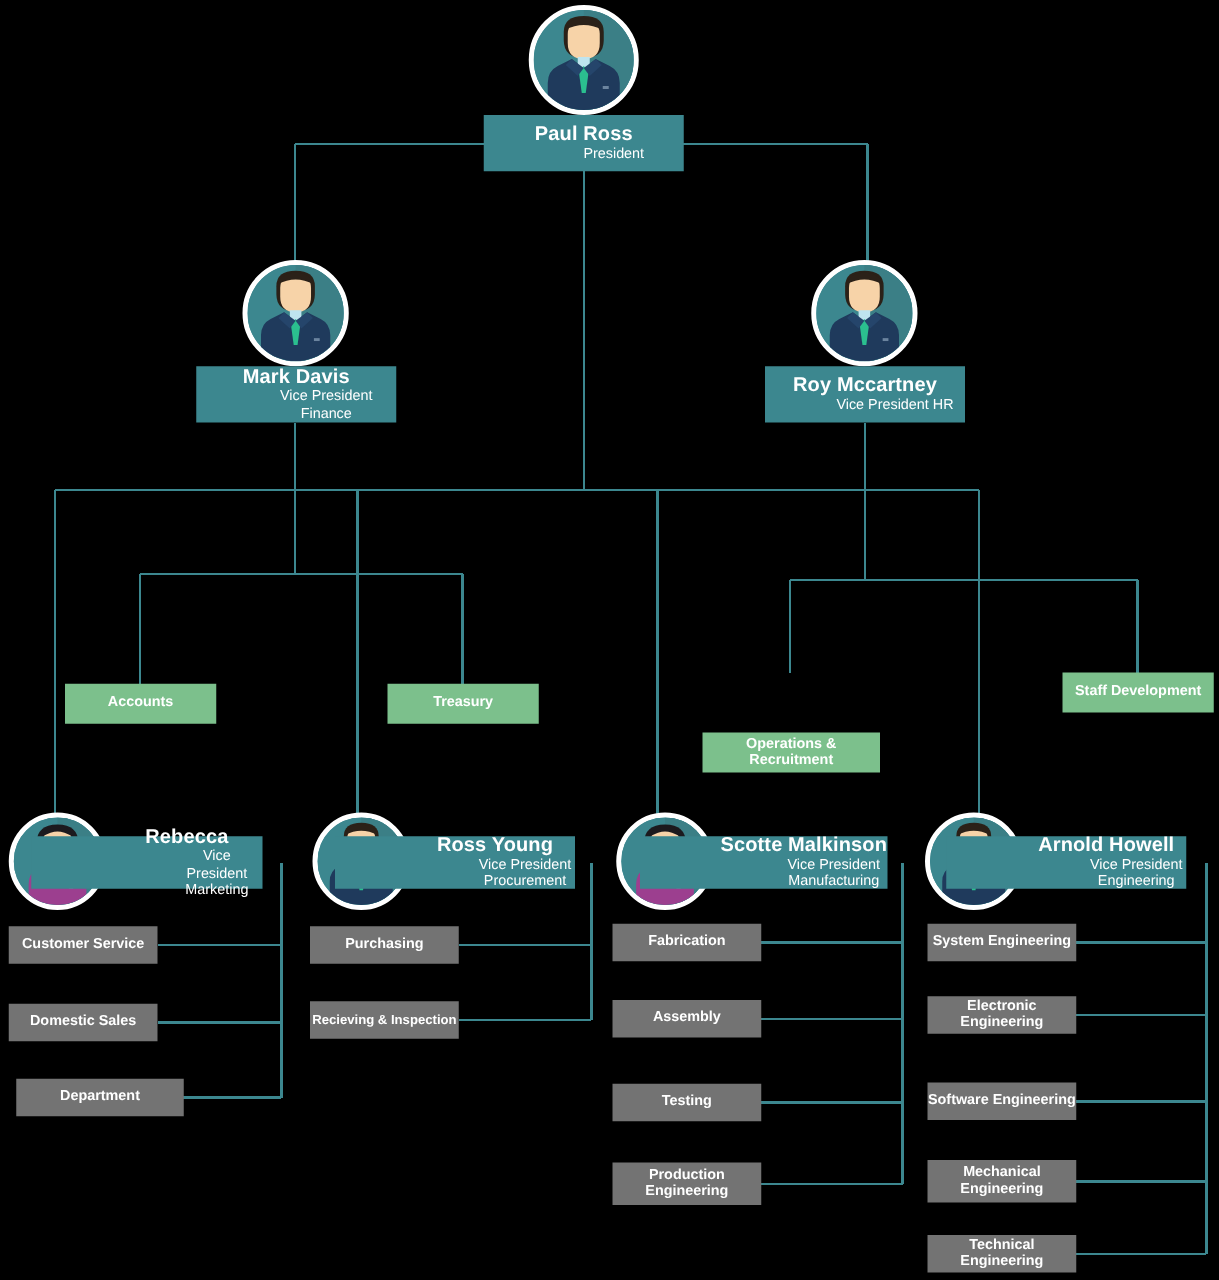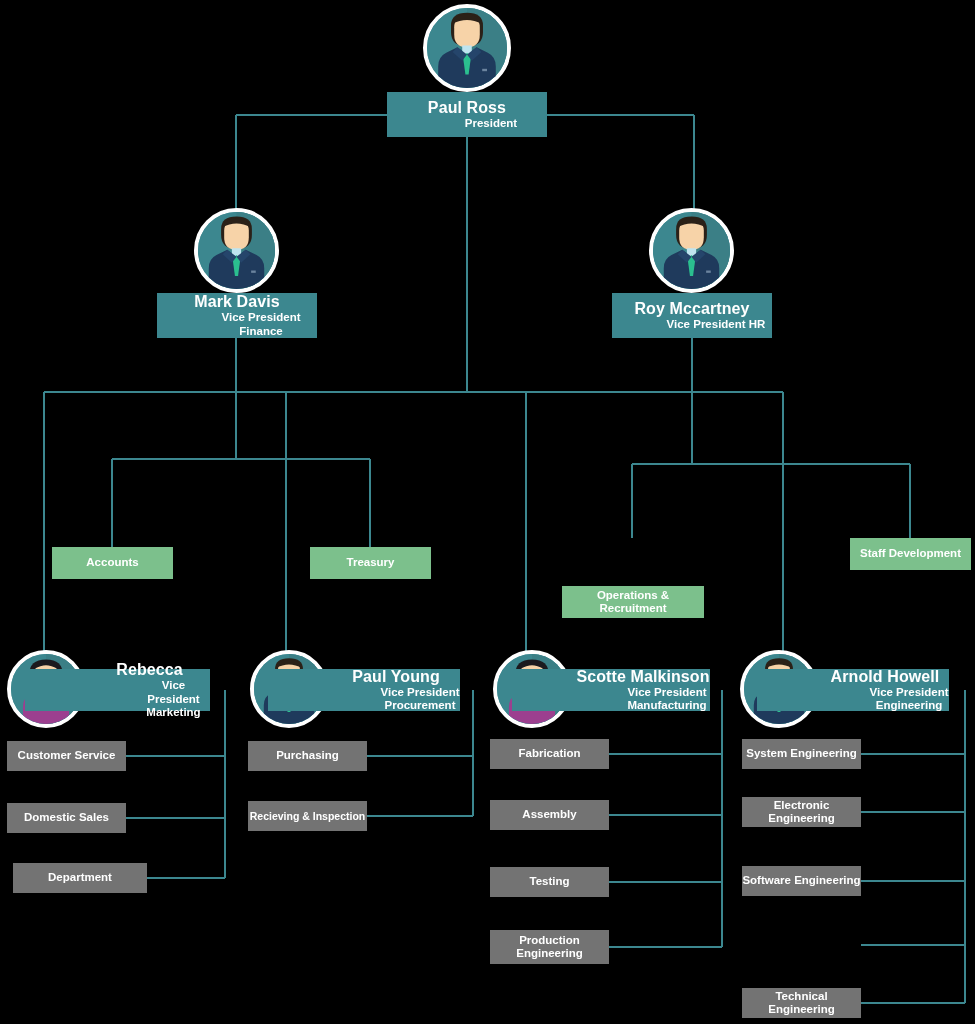--- a/index.html
+++ b/index.html
@@ -36,21 +36,21 @@
     color: #ffffff;
     line-height: 1.15;
   }
   .node .nm {
     font-weight: bold;
     font-size: 16px;
     letter-spacing: .1px;
   }
   .node .tt {
     font-size: 11.5px;
-    font-weight: bold;
+    font-weight: normal;
     padding-left: 48px;
   }
 
   
   .exec-box {
     background: #3c878f;
   }
   
   .vp-box {
     background: #3c878f;
@@ -289,21 +289,21 @@
   <div class="node dept-box" style="left:850px; top:538px; width:121px; height:32px;">
     <span>Staff Development</span>
   </div>
 
   <div class="node vp-box" style="left:25px; top:669px; width:185px; height:42px;">
     <span class="nm">Rebecca</span>
     <span class="tt">Vice President Marketing</span>
   </div>
 
   <div class="node vp-box" style="left:268px; top:669px; width:192px; height:42px;">
-    <span class="nm">Paul Young</span>
+    <span class="nm">Ross Young</span>
     <span class="tt">Vice President Procurement</span>
   </div>
 
   <div class="node vp-box" style="left:512px; top:669px; width:198px; height:42px;">
     <span class="nm">Scotte Malkinson</span>
     <span class="tt">Vice President Manufacturing</span>
   </div>
 
   <div class="node vp-box" style="left:757px; top:669px; width:192px; height:42px;">
     <span class="nm">Arnold Howell</span>
@@ -342,17 +342,20 @@
 
   <div class="node leaf-box" style="left:742px; top:739px; width:119px; height:30px;">
     <span>System Engineering</span>
   </div>
   <div class="node leaf-box" style="left:742px; top:797px; width:119px; height:30px;">
     <span>Electronic Engineering</span>
   </div>
   <div class="node leaf-box" style="left:742px; top:866px; width:119px; height:30px;">
     <span>Software Engineering</span>
   </div>
+  <div class="node leaf-box" style="left:742px; top:928px; width:119px; height:34px;">
+    <span>Mechanical Engineering</span>
+  </div>
   <div class="node leaf-box" style="left:742px; top:988px; width:119px; height:30px;">
     <span>Technical Engineering</span>
   </div>
 
 </div>
 
 </body></html>

